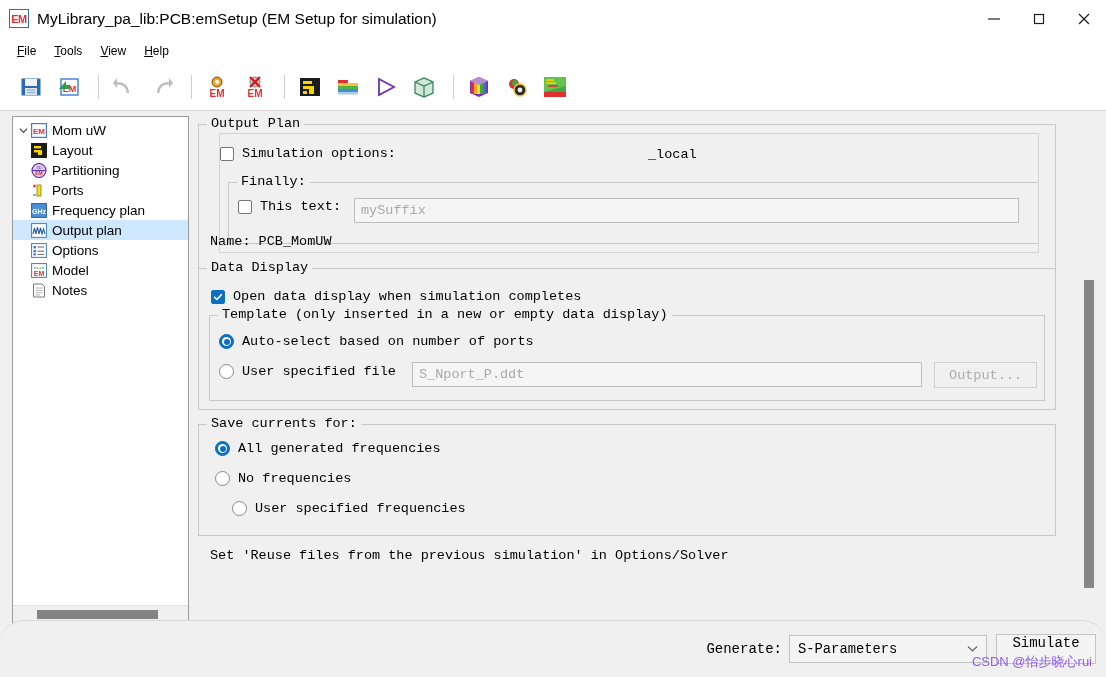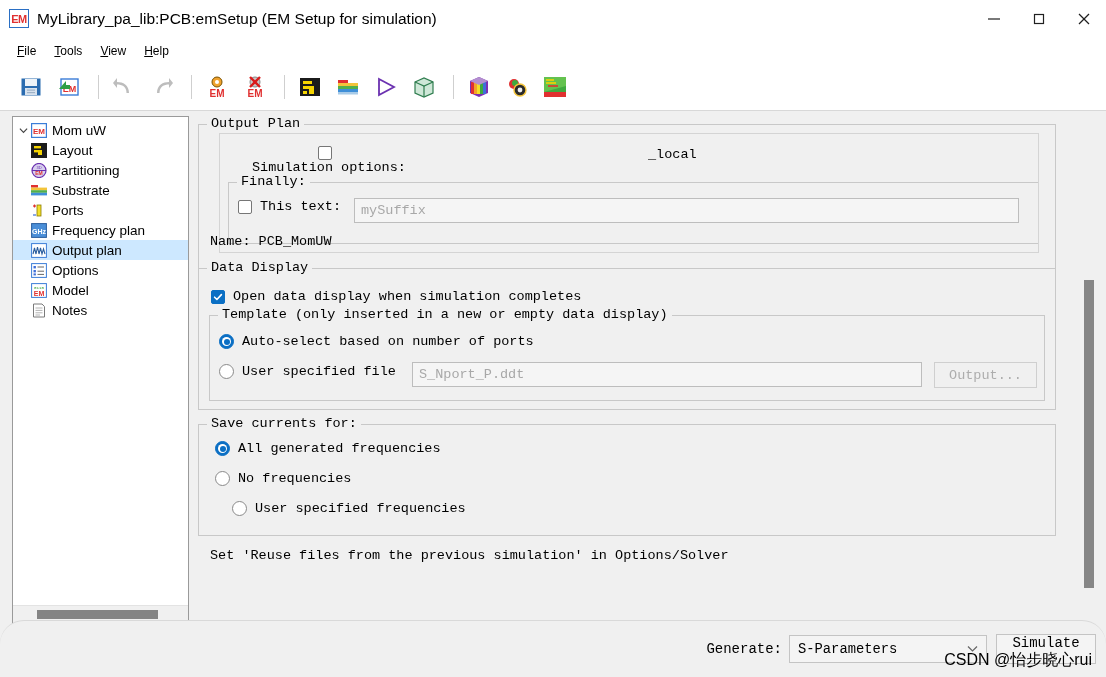--- a/index.html
+++ b/index.html
@@ -394,22 +394,22 @@
     display: flex;
     justify-content: center;
     font-family: "Liberation Mono", monospace;
     font-size: 14px;
     color: #000;
   }
   .watermark {
     position: absolute;
     right: 14px;
     bottom: 6px;
-    font-size: 16px;
-    color: #000000;
+    font-size: 13px;
+    color: #8b5cf6;
     font-family: "Liberation Sans", sans-serif;
     white-space: nowrap;
     pointer-events: none;
   }
   .top-strip {
     position: absolute;
     top: 0; left: 0; right: 0;
     height: 3px;
     background: #f0f0f0;
   }
@@ -603,32 +603,20 @@
             <svg width="16" height="15" viewBox="0 0 16 15">
                 <circle cx="8" cy="7.5" r="7" fill="#d8d0ee" stroke="#6b31b0" stroke-width="1.2"></circle>
                 <line x1="1" y1="7.5" x2="15" y2="7.5" stroke="#6b31b0" stroke-width="1"></line>
                 <text x="8" y="6" font-size="4" fill="#6b31b0" font-family="Liberation Sans" text-anchor="middle">3D</text>
                 <text x="8" y="12" font-size="5" fill="#e03030" font-family="Liberation Sans" font-weight="bold" text-anchor="middle">EM</text>
               </svg>
           </div>
           <span>Partitioning</span>
         </div>
 
-        <div class="tree-row">
-          <div class="tree-indent"></div>
-          <div class="tree-ico">
-            <svg width="16" height="15" viewBox="0 0 16 15">
-                <rect x="0" y="2" width="7" height="2.6" fill="#e03030"></rect>
-                <rect x="0" y="4.6" width="16" height="2.6" fill="#f3c43a"></rect>
-                <rect x="0" y="7.2" width="16" height="2.6" fill="#53b04a"></rect>
-                <rect x="0" y="9.8" width="16" height="2.6" fill="#3f8fd8"></rect>
-              </svg>
-          </div>
-          <span>Substrate</span>
-        </div>
 
         <div class="tree-row">
           <div class="tree-indent"></div>
           <div class="tree-ico">
             <svg width="16" height="15" viewBox="0 0 16 15">
                 <rect x="6" y="2" width="4" height="11" fill="#f3e02a" stroke="#8a7a00" stroke-width="0.8"></rect>
                 <line x1="2" y1="3" x2="5" y2="3" stroke="#e03030" stroke-width="1.2"></line>
                 <line x1="3.5" y1="1.5" x2="3.5" y2="4.5" stroke="#e03030" stroke-width="1.2"></line>
                 <line x1="2" y1="12" x2="5" y2="12" stroke="#3f6fd8" stroke-width="1.2"></line>
               </svg>
@@ -709,21 +697,21 @@
 
     <div class="content-wrap">
       <div class="content-panel">
         <div class="content-inner">
 
           <div class="groupbox" style="left:0px; top:8px; width:858px; height:145px;">
             <div class="gb-label">Output Plan</div>
 
             <div style="position:absolute; left:20px; top:8px; width:820px; height:120px; border:1px solid #d4d4d4; box-sizing:border-box; overflow:hidden;">
 
-              <div class="row" style="left:24px; top:12px;flex-direction:column;">
+              <div class="row" style="left:0; top:12px;">
                 <div class="cb"></div>
                 <span class="mono lbl">Simulation options:</span>
               </div>
               <div class="mono" style="position:absolute; left:428px; top:13px;">_local</div>
 
               <div class="groupbox" style="left:8px; top:48px; width:918px; height:62px; border-color:#c8c8c8; background:transparent;">
                 <div class="gb-label">Finally:</div>
                 <div class="row" style="left:9px; top:16px;">
                   <div class="cb"></div>
                   <span class="mono lbl">This text:</span>

